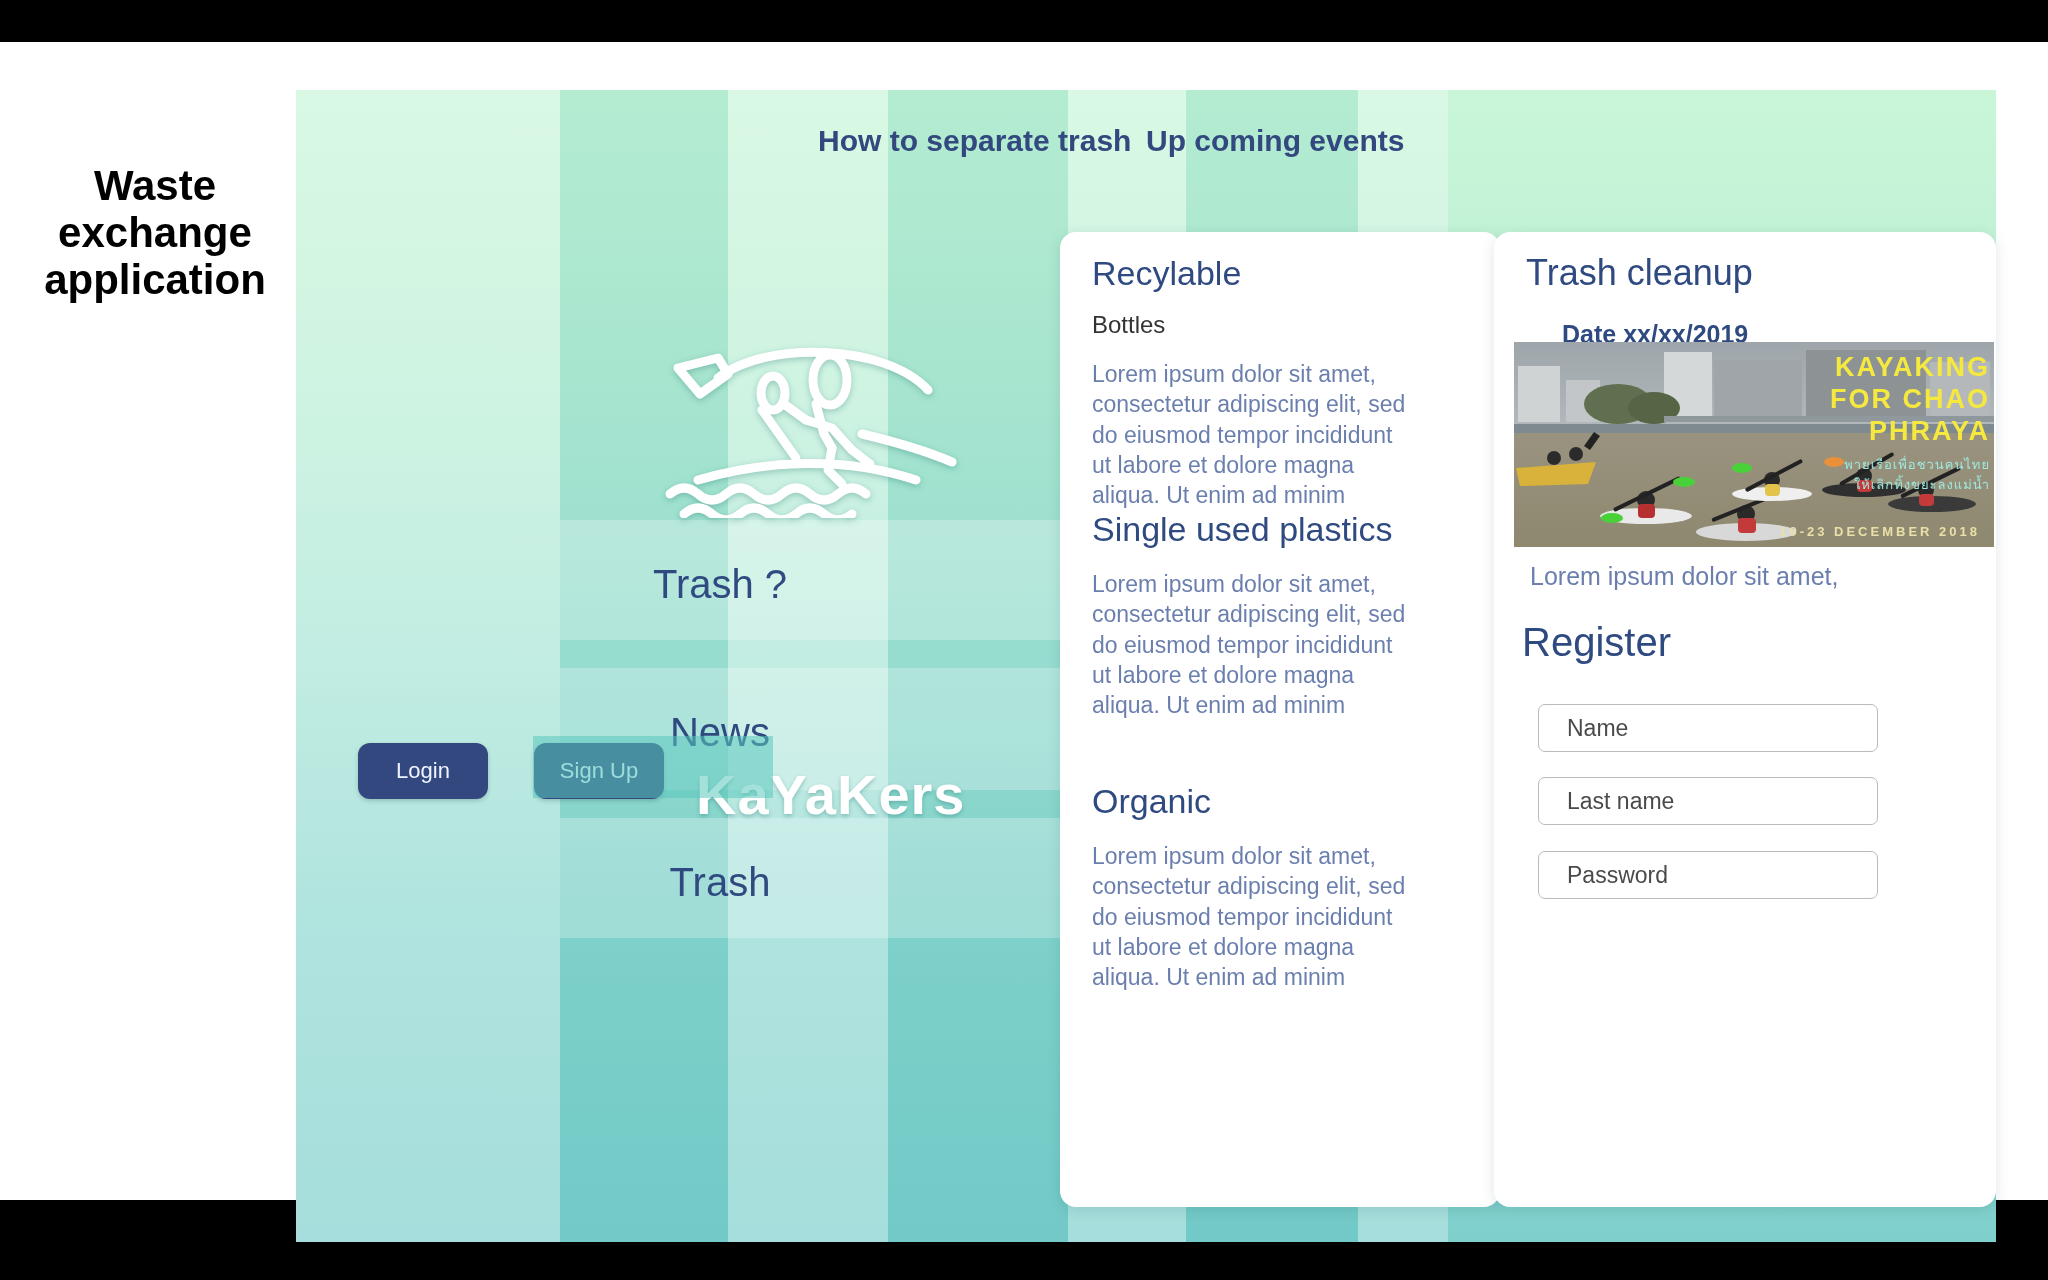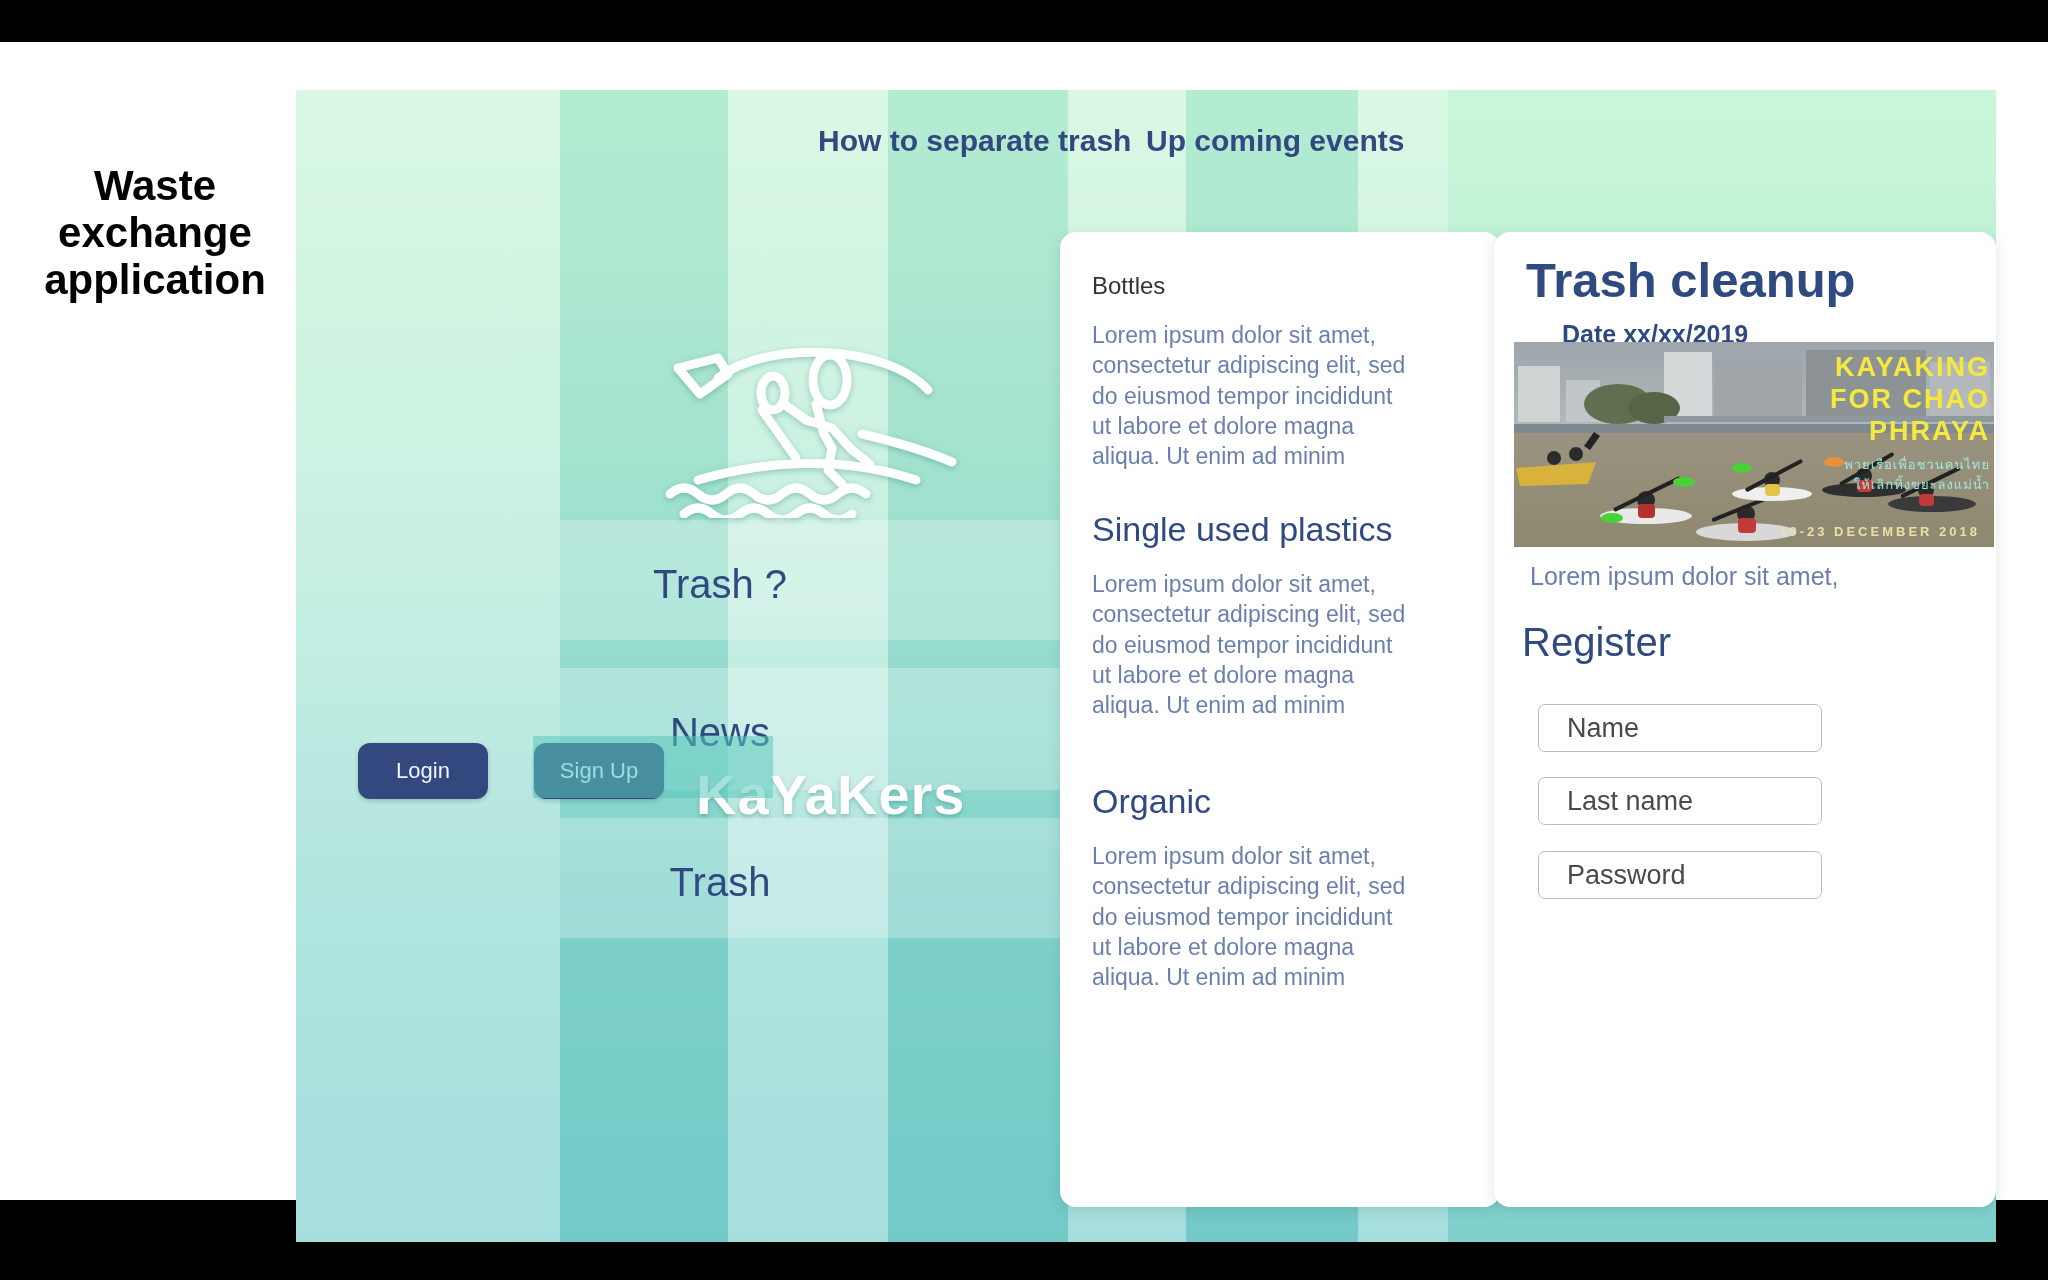--- a/index.html
+++ b/index.html
@@ -56,29 +56,29 @@
   .h-sec{font-size:34px;color:#2f4a80;font-weight:400;white-space:nowrap;}
   .sub-lbl{font-size:24px;color:#333;margin-top:18px;}
   .lorem{font-size:23px;line-height:1.32;color:#6b7fae;margin-top:20px;
          width:420px;white-space:pre-line;}
 
   #sec-recy{position:absolute;left:32px;top:22px;}
   #sec-sup{position:absolute;left:32px;top:278px;}
   #sec-org{position:absolute;left:32px;top:550px;}
 
   
-  #r-title{position:absolute;left:32px;top:20px;font-size:49px;color:#2f4a80;font-weight:700;}
+  #r-title{position:absolute;left:32px;top:20px;font-size:36px;color:#2f4a80;font-weight:400;}
   #r-date{position:absolute;left:68px;top:88px;font-size:25px;color:#2f4a80;font-weight:bold;}
   #poster{position:absolute;left:20px;top:110px;width:480px;height:205px;overflow:hidden;
           background:#1d4ed8;}
   #r-lorem{position:absolute;left:36px;top:330px;font-size:25px;color:#6b7fae;}
   #r-register{position:absolute;left:28px;top:388px;font-size:40px;color:#2f4a80;font-weight:400;}
-  .field{position:absolute;left:44px;width:284px;height:48px;border:1px solid #b9bcbf;
+  .field{position:absolute;left:44px;width:340px;height:48px;border:1px solid #b9bcbf;
          border-radius:7px;background:#fff;display:flex;align-items:center;
-         padding-left:28px;box-sizing:border-box;font-size:27px;color:#4a4a4a;}
+         padding-left:28px;box-sizing:border-box;font-size:23px;color:#4a4a4a;}
   #f-name{top:472px;}
   #f-last{top:545px;}
   #f-pass{top:619px;}
 
   
   #poster svg{position:absolute;inset:0;width:100%;height:100%;}
   .ptxt{position:absolute;right:4px;font-family:"Liberation Sans",sans-serif;
         font-weight:bold;color:#f5e93f;letter-spacing:2px;line-height:1;}
   #pt1{top:12px;font-size:27px;}
   #pt2{top:44px;font-size:27px;}
@@ -146,20 +146,21 @@
       <div id="signup-veil"></div>
     </div>
 
     <div class="sechead" style="left:818px;width:330px;">How to separate trash</div>
     <div class="sechead" style="left:1146px;">Up coming events</div>
 
     <div class="card" id="card-left">
       <div class="card-inner">
 
         <div id="sec-recy">
+          <div class="h-sec">Recylable</div>
           <div class="sub-lbl">Bottles</div>
           <div class="lorem">Lorem ipsum dolor sit amet,
 consectetur adipiscing elit, sed
 do eiusmod tempor incididunt
 ut labore et dolore magna
 aliqua. Ut enim ad minim</div>
         </div>
 
         <div id="sec-sup">
           <div class="h-sec">Single used plastics</div>

